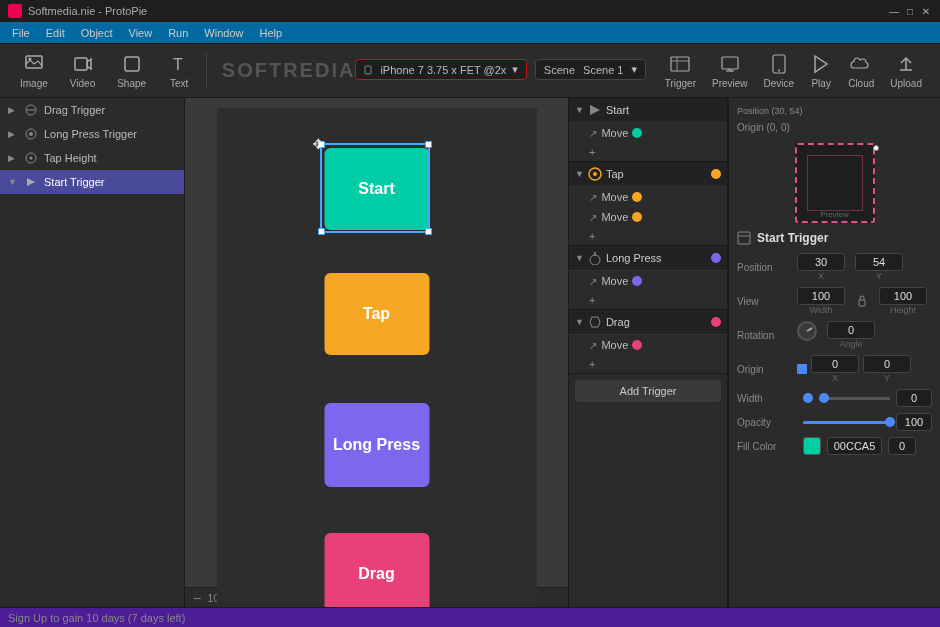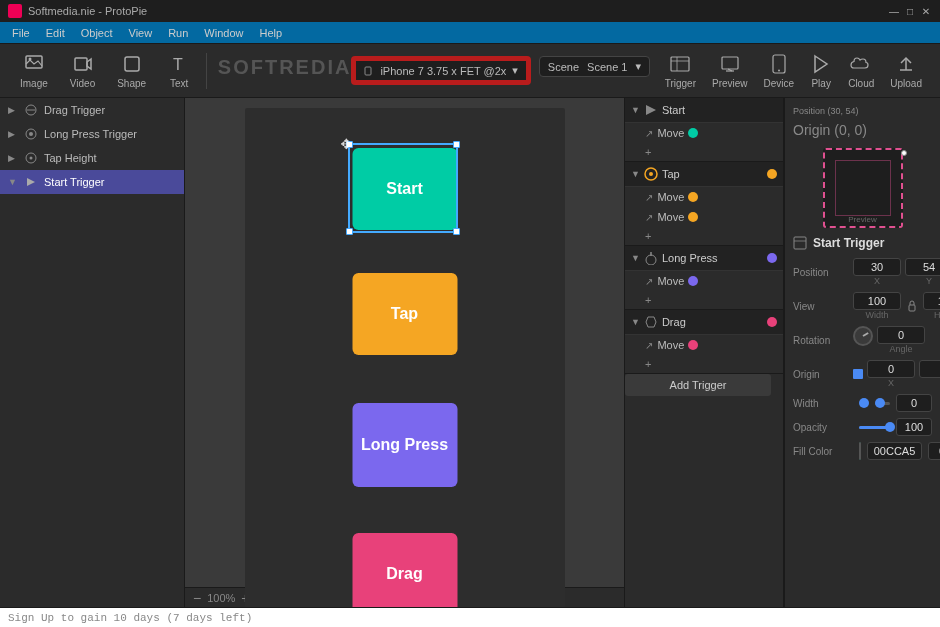--- a/index.html
+++ b/index.html
@@ -16,21 +16,21 @@
     .menubar { height: 22px; background: #0369a1; display: flex; align-items: center; padding: 0 4px; border-bottom: 1px solid #1a1a1a; }
     .menu-item { padding: 0 8px; height: 22px; display: flex; align-items: center; font-size: 11px; color: #ccc; cursor: pointer; }
 
     
     .toolbar { height: 54px; background: #2b2b2b; border-bottom: 1px solid #1a1a1a; display: flex; align-items: center; padding: 0 10px; gap: 2px; }
     .tool-item { display: flex; flex-direction: column; align-items: center; padding: 4px 10px; cursor: pointer; gap: 3px; color: #aaa; font-size: 10px; border-radius: 3px; }
     .tool-icon { width: 22px; height: 22px; display: flex; align-items: center; justify-content: center; }
     .toolbar-divider { width: 1px; height: 36px; background: #444; margin: 0 4px; }
     .toolbar-center { flex: 1; display: flex; justify-content: center; align-items: flex-start; }
     .toolbar-brand { color: #555; font-size: 20px; font-weight: bold; letter-spacing: 2px; }
-    .device-selector { display: flex; align-items: center; gap: 6px; background: #1e1e1e; border: 5px solid #b91c1c; border-radius: 4px; padding: 3px 8px; font-size: 11px; color: #bbb; cursor: pointer; }
+    .device-selector { display: flex; align-items: center; gap: 6px; background: #1e1e1e; border: 1px solid #b91c1c; border-radius: 4px; padding: 3px 8px; font-size: 11px; color: #bbb; cursor: pointer; }
     .scene-selector { display: flex; align-items: center; gap: 8px; background: #1e1e1e; border: 1px solid #444; border-radius: 4px; padding: 3px 8px; font-size: 11px; color: #bbb; cursor: pointer; margin-left: 8px; }
     .toolbar-right { display: flex; align-items: flex-end; gap: 0; }
     .toolbar-right-item { display: flex; flex-direction: column; align-items: center; padding: 4px 8px; cursor: pointer; gap: 3px; color: #aaa; font-size: 10px; border-radius: 3px; }
 
     
     .main { display: flex; height: calc(627px - 22px - 22px - 54px - 20px); }
 
     
     .sidebar { width: 185px; background: #2b2b2b; border-right: 1px solid #1a1a1a; overflow-y: auto; }
     .sidebar-item { display: flex; align-items: center; padding: 5px 8px; cursor: pointer; gap: 6px; color: #bbb; font-size: 11px; }
@@ -46,43 +46,43 @@
     .canvas-bottom { height: 20px; background: #2b2b2b; border-top: 1px solid #1a1a1a; display: flex; align-items: center; padding: 0 8px; gap: 6px; font-size: 11px; color: #888; }
 
     
     .canvas-btn { position: absolute; left: 50%; transform: translateX(-50%); border-radius: 6px; display: flex; align-items: center; justify-content: center; font-size: 16px; font-weight: bold; color: #fff; cursor: pointer; }
 
     
     .triggers-panel { width: 160px; background: #2b2b2b; border-left: 1px solid #1a1a1a; border-right: 1px solid #1a1a1a; overflow-y: auto; }
     .trigger-section { border-bottom: 1px solid #1a1a1a; }
     .trigger-sub-item { display: flex; align-items: center; padding: 4px 6px 4px 20px; gap: 4px; font-size: 11px; color: #bbb; cursor: pointer; }
     .trigger-add { display: flex; align-items: center; padding: 3px 6px 3px 20px; font-size: 11px; color: #888; cursor: pointer; gap: 4px; }
-    .add-trigger-btn { padding: 5px; background: #3a3a3a; border: none; color: #ccc; font-size: 11px; cursor: pointer; width: calc(100% - 12px); border-radius: 3px; text-align: center; }
-
-    
-    .right-panel { width: 156px; background: #2b2b2b; border-left: 1px solid #1a1a1a; overflow-y: auto; padding: 8px; }
+    .add-trigger-btn { margin: 6px; padding: 5px; background: #3a3a3a; border: none; color: #ccc; font-size: 11px; cursor: pointer; width: calc(100% - 12px); border-radius: 3px; text-align: center; }
+
+    
+    .right-panel { width: 212px; background: #2b2b2b; border-left: 1px solid #1a1a1a; overflow-y: auto; padding: 8px; }
     .rp-title { font-size: 12px; color: #ddd; font-weight: bold; margin-bottom: 8px; display: flex; align-items: center; gap: 6px; }
     .rp-row { display: flex; align-items: center; margin-bottom: 6px; }
     .rp-label { width: 60px; font-size: 10px; color: #888; flex-shrink: 0; }
     .rp-input { background: #1e1e1e; border: 1px solid #444; border-radius: 3px; color: #ddd; font-size: 11px; width: 48px; padding: 2px 4px; text-align: center; }
     .rp-small-label { font-size: 9px; color: #666; text-align: center; }
-    .rp-inputs-row { display: flex; gap: 4px; flex: 1; }
+    .rp-inputs-row { display: flex; gap: 10px; flex: 1; }
     .rp-input-group { display: flex; flex-direction: column; align-items: center; }
     .rp-preview { width: 80px; height: 80px; border: 2px dashed #e05090; border-radius: 3px; position: relative; margin: 8px auto; background: #1e1e1e; }
     .rp-preview-inner { position: absolute; inset: 10px; border: 1px solid #e05090; opacity: 0.4; }
     .rp-slider-row { display: flex; align-items: center; gap: 6px; margin-bottom: 6px; }
     .rp-slider { flex: 1; height: 3px; background: #555; border-radius: 2px; position: relative; cursor: pointer; }
     .rp-slider-fill { height: 100%; background: #4a8af4; border-radius: 2px; }
     .rp-slider-thumb { width: 10px; height: 10px; background: #4a8af4; border-radius: 50%; position: absolute; top: -3.5px; }
     .rp-dot { width: 10px; height: 10px; background: #4a8af4; border-radius: 50%; flex-shrink: 0; }
     .rp-color-row { display: flex; align-items: center; gap: 6px; margin-bottom: 6px; }
     .rp-color-box { width: 18px; height: 18px; border-radius: 3px; border: 1px solid #555; }
 
     
-    .statusbar { height: 20px; background: #ffffff; border-top: 1px solid #1a1a1a; display: flex; align-items: center; padding: 4px 8px; font-size: 11px; color: #888; font-family: Liberation Mono, monospace; }
+    .statusbar { height: 20px; background: #4c1d95; border-top: 1px solid #1a1a1a; display: flex; align-items: center; padding: 4px 8px; font-size: 11px; color: #888; }
 
     .trigger-section-header { display: flex; align-items: center; padding: 5px 6px; background: #222; border-bottom: 1px solid #333; gap: 4px; font-size: 11px; color: #ccc; cursor: pointer; }
   </style>
 </head>
 <body>
 
 <div class="titlebar">
   <div class="titlebar-left">
     <div class="titlebar-logo"></div>
     <span>Softmedia.nie - ProtoPie</span>
@@ -385,21 +385,21 @@
 
     <button class="add-trigger-btn">Add Trigger</button>
   </div>
 
   <div class="right-panel">
 
     <div style="font-size:9px;color:#888;margin-bottom:6px;">
       <span>Position</span>
       <span> (30, 54)</span>
     </div>
-    <div style="font-size:14px;color:#888;margin-bottom:10px;">
+    <div style="font-size:10px;color:#888;margin-bottom:10px;">
       <span>Origin</span>
       <span>(0, 0)</span>
     </div>
 
     <div class="rp-preview">
       <div class="rp-preview-inner"></div>
       <div style="position:absolute;top:0;right:-6px;width:6px;height:6px;background:#fff;border-radius:50%;border:1px solid #888;"></div>
       <div style="position:absolute;bottom:2px;font-size:8px;color:#666;width:100%;text-align:center;">Preview</div>
     </div>
 

